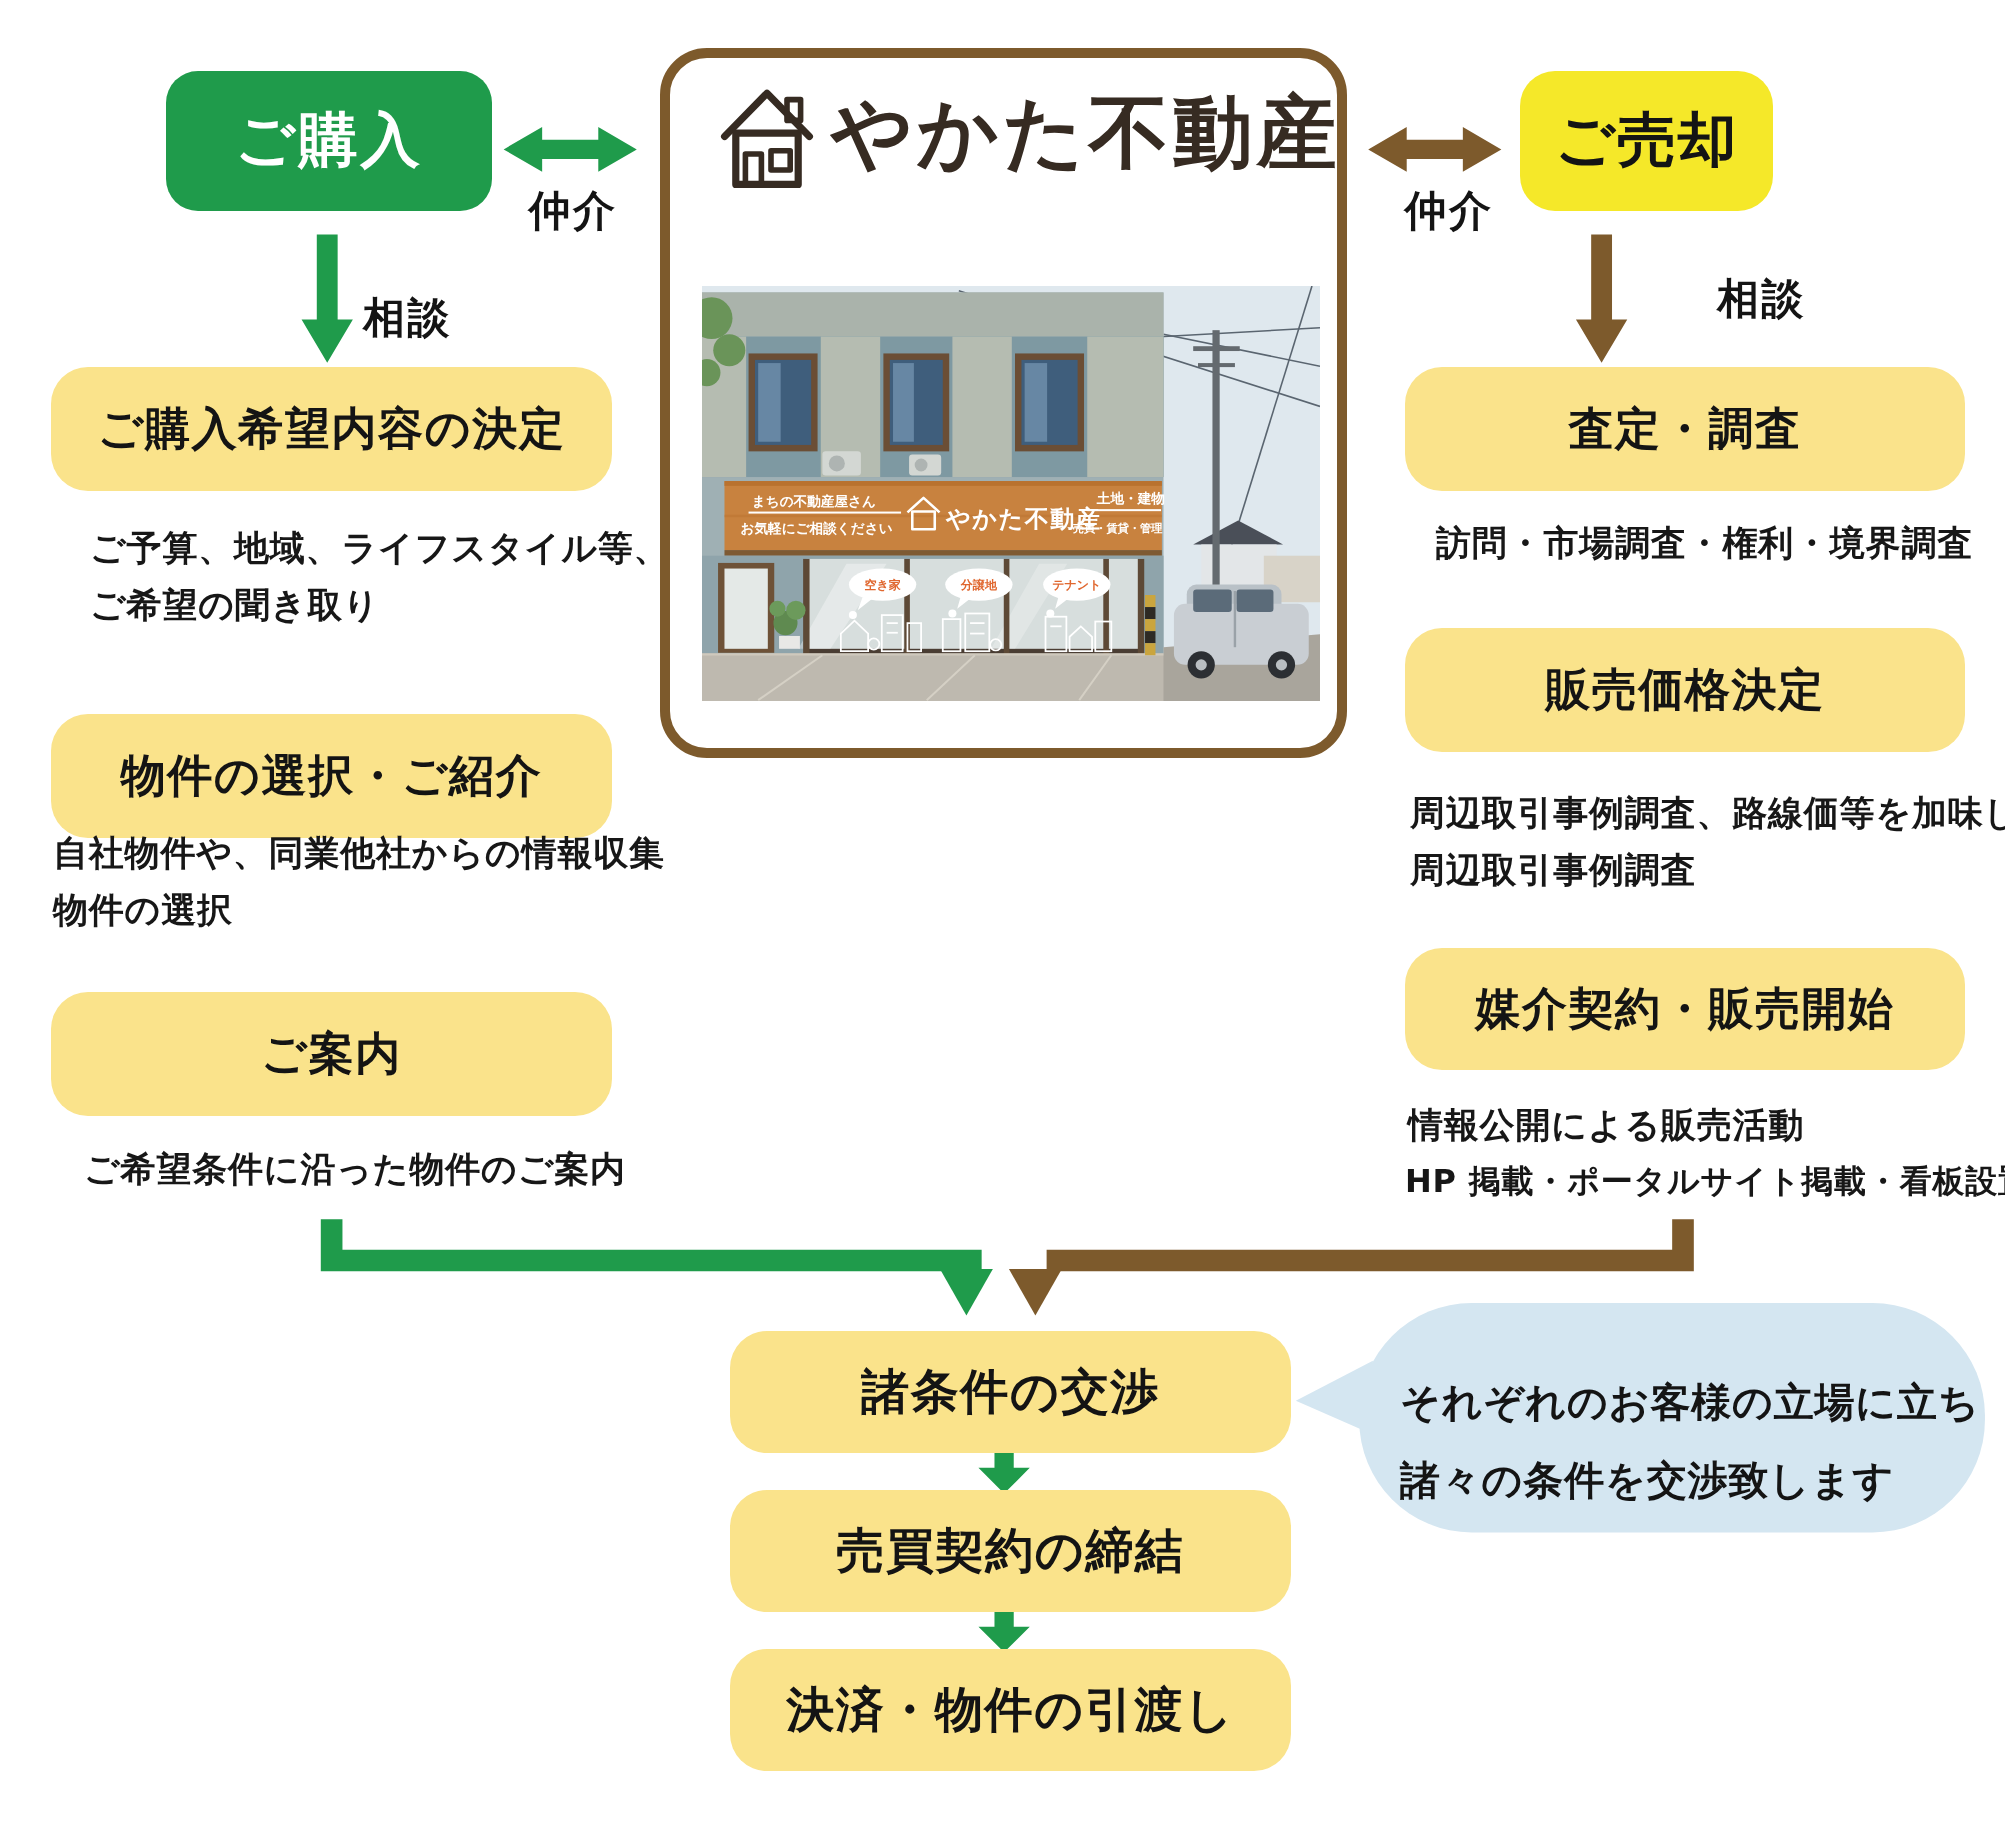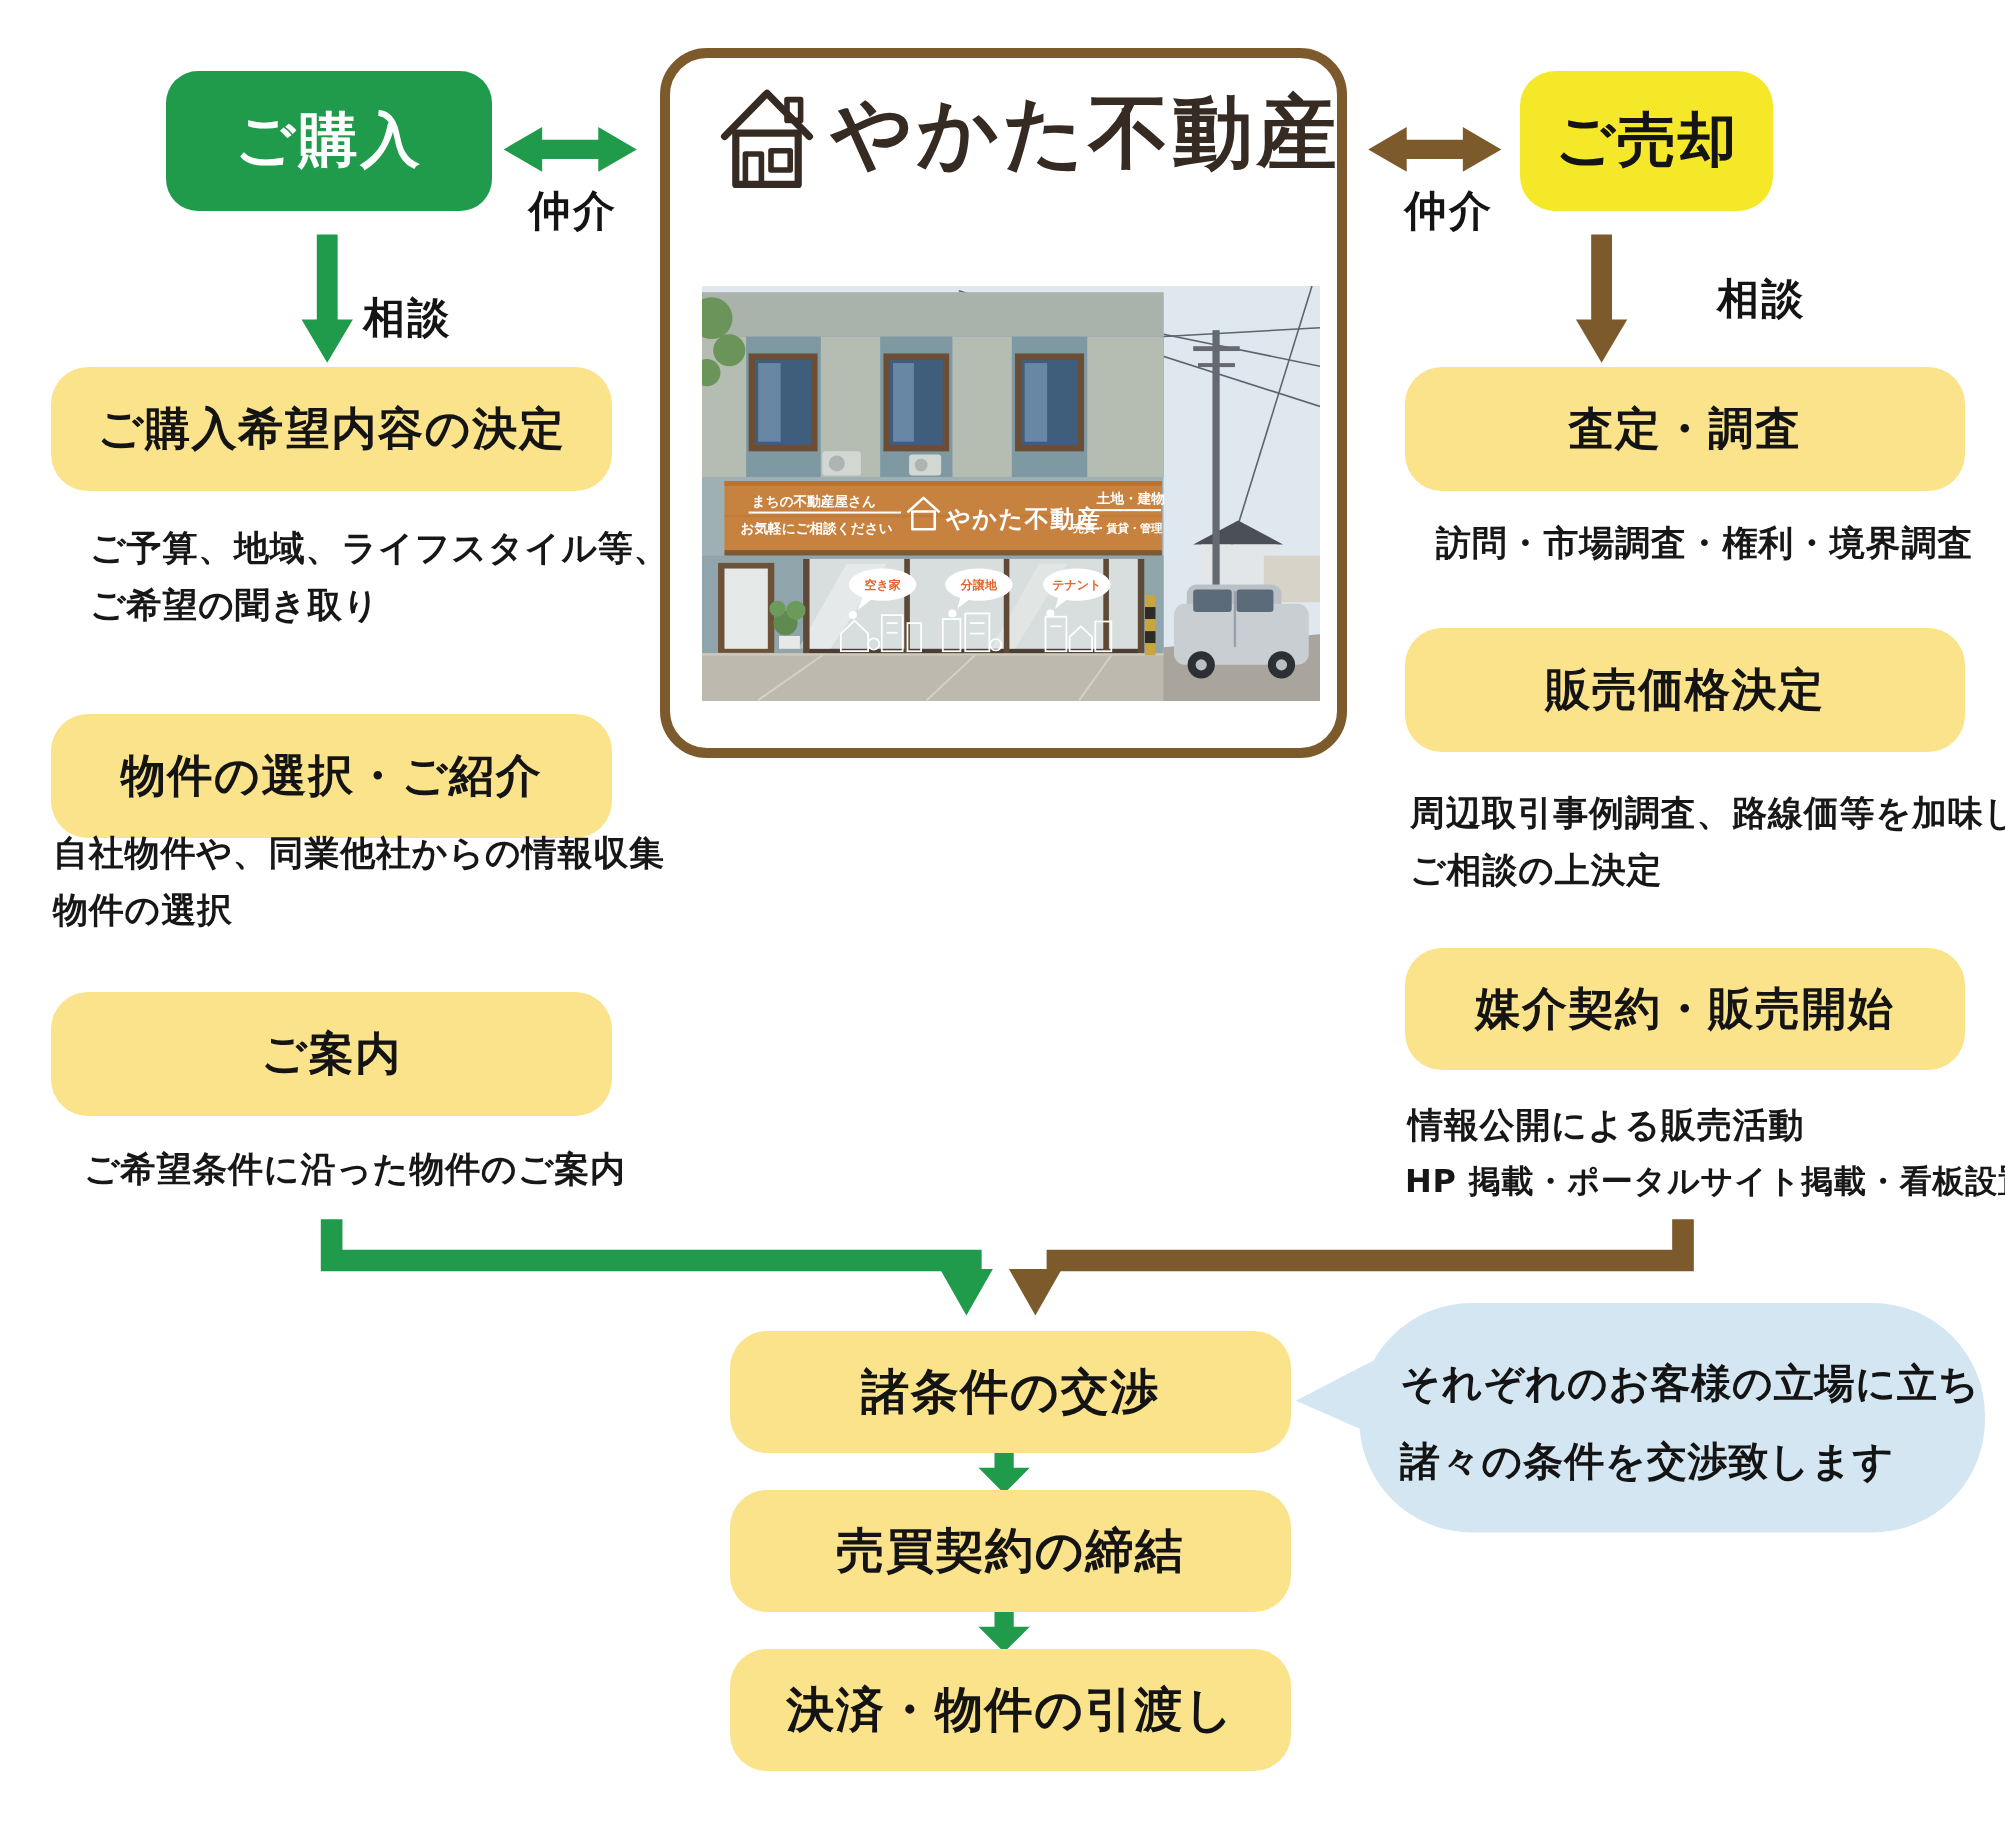--- a/index.html
+++ b/index.html
@@ -13,21 +13,21 @@
   .bottom-title{font-size:48px;font-weight:700;color:var(--ink);letter-spacing:1.6px;}
   .entry-buy{background:var(--green);border-radius:32px;display:flex;align-items:center;justify-content:center;}
   .entry-buy span{font-size:59px;font-weight:700;color:#ffffff;letter-spacing:3.2px;}
   .entry-sell{background:var(--highlight-yellow);border-radius:35px;display:flex;align-items:center;justify-content:center;}
   .entry-sell span{font-size:59px;font-weight:700;color:var(--ink);letter-spacing:1.6px;}
   .center-frame{border:10.4px solid var(--brown);border-radius:47px;background:#ffffff;box-sizing:border-box;}
   .company-name{font-size:80px;font-weight:600;color:var(--logo-ink);letter-spacing:4px;display:flex;align-items:center;}
   .edge-label{font-size:42px;font-weight:700;color:var(--ink);letter-spacing:2.4px;}
   .note{font-size:35px;font-weight:600;color:#171717;letter-spacing:0.8px;line-height:1.0;white-space:nowrap;}
   .note-sm{font-size:32px;}
-  .callout-line{font-size:40px;font-weight:700;color:var(--ink);letter-spacing:0.8px;white-space:nowrap;}
+  .callout-line{font-size:40px;font-weight:700;color:var(--ink);letter-spacing:0.8px;white-space:nowrap;margin-top:19px;}
   .fill-green{fill:var(--green);}
   .fill-brown{fill:var(--brown);}
   .fill-bubble{fill:var(--bubble-blue);}
   svg text{font-family:"DejaVu Sans","Liberation Sans",sans-serif;}
 </style>
 </head>
 <body>
 
 <svg class="abs" style="left:0;top:0;" width="2005" height="1841" viewBox="0 0 2500 2295">
 
@@ -259,21 +259,21 @@
 
 <div class="abs step-box" style="left:1405px;top:367px;width:560px;height:124px;">
   <span class="step-title">査定・調査</span>
 </div>
 <div class="abs note" style="left:1436px;top:526px;">訪問・市場調査・権利・境界調査</div>
 
 <div class="abs step-box" style="left:1405px;top:628px;width:560px;height:124px;">
   <span class="step-title">販売価格決定</span>
 </div>
 <div class="abs note" style="left:1410px;top:796px;">周辺取引事例調査、路線価等を加味して</div>
-<div class="abs note" style="left:1410px;top:853px;">ご相談の上決定</div>
+<div class="abs note" style="left:1410px;top:853px;">周辺取引事例調査</div>
 
 <div class="abs step-box" style="left:1405px;top:948px;width:560px;height:122px;">
   <span class="step-title">媒介契約・販売開始</span>
 </div>
 <div class="abs note" style="left:1408px;top:1108px;">情報公開による販売活動</div>
 <div class="abs note note-sm" style="left:1405px;top:1165px;">HP 掲載・ポータルサイト掲載・看板設置</div>
 
 <div class="abs step-box" style="left:730px;top:1331px;width:561px;height:122px;">
   <span class="bottom-title">諸条件の交渉</span>
 </div>

